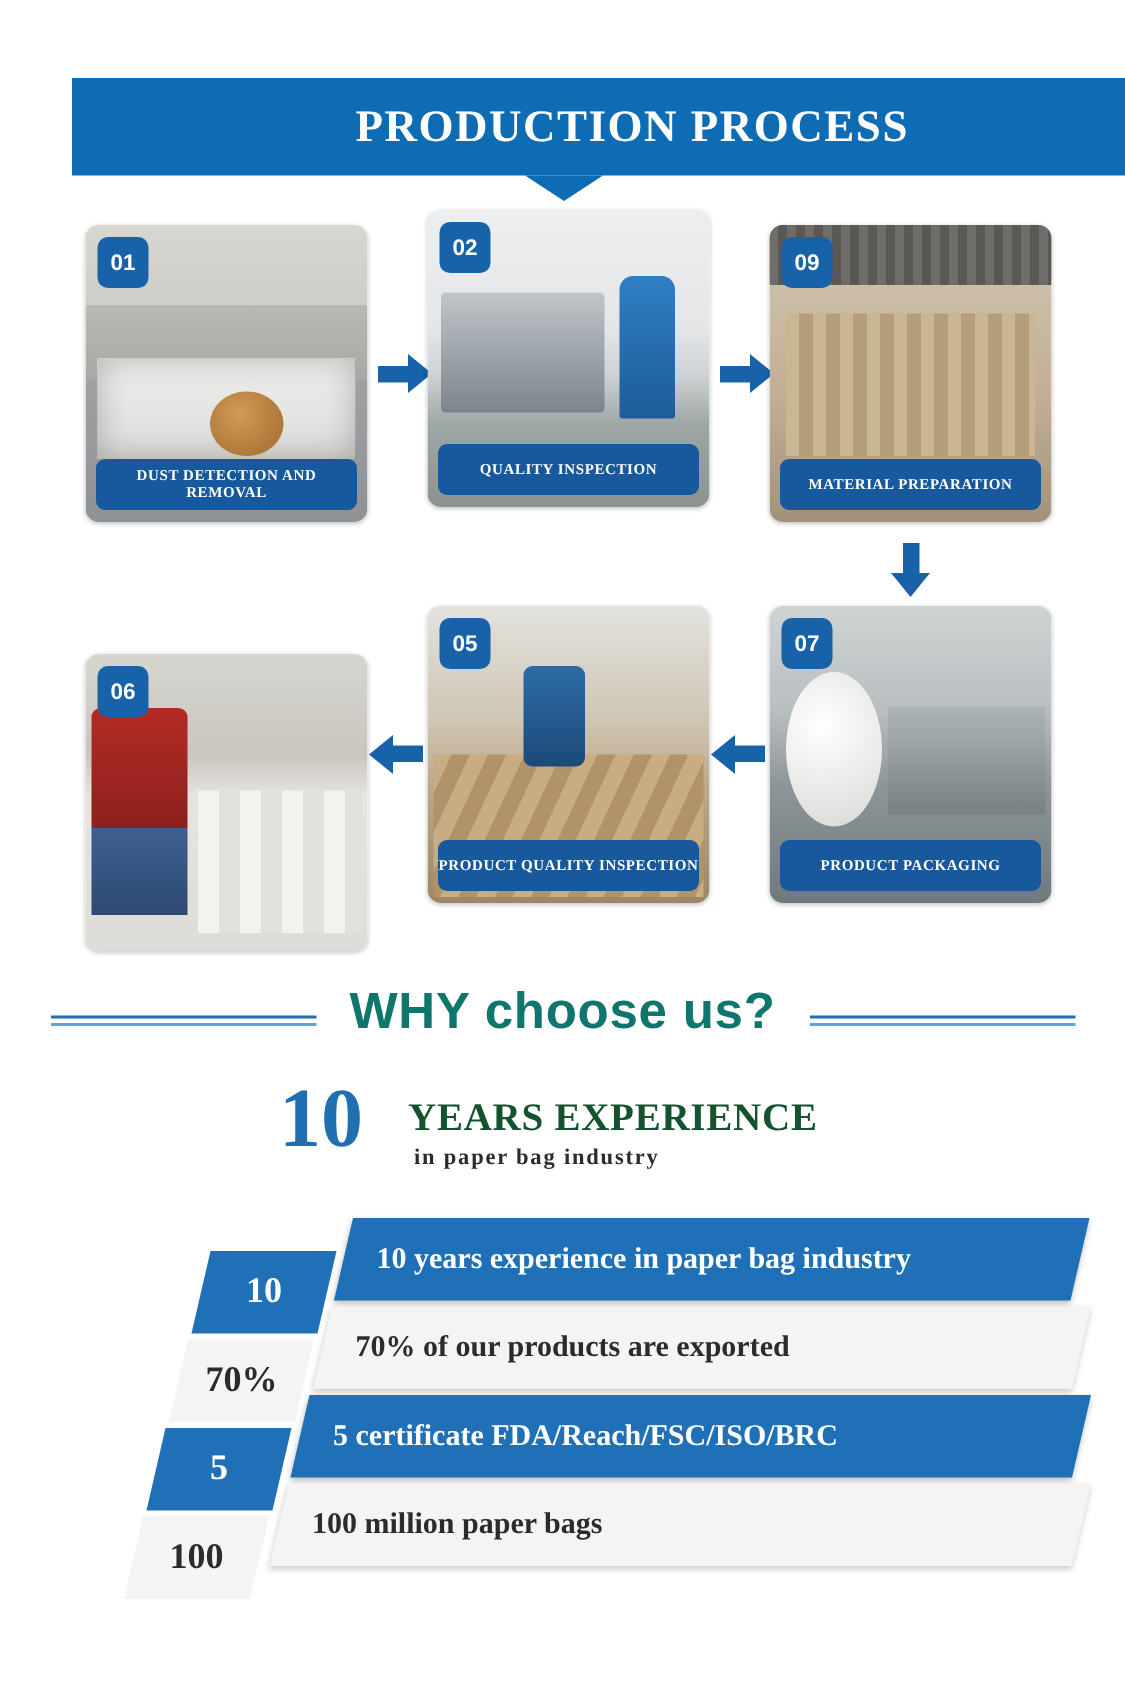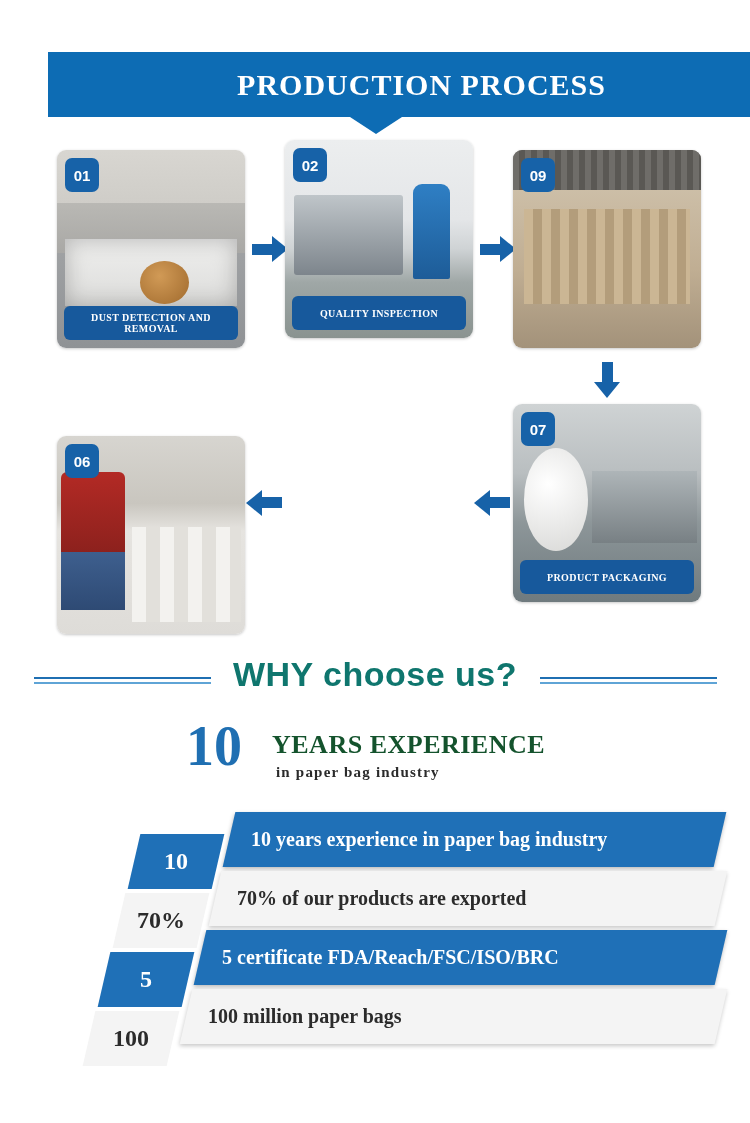--- a/index.html
+++ b/index.html
@@ -207,40 +207,48 @@
   <div class="arrow-r" style="left:480px;top:236px;">
     <div class="shaft"></div>
       <div class="head"></div>
   </div>
 
   <div class="card" style="left:513px;top:150px;">
     <div class="photo">
         <div class="ph ph03"></div>
       </div>
     <div class="badge">09</div>
+    <div class="cap">MATERIAL PREPARATION</div>
   </div>
 
   <div class="arrow-d" style="left:594px;top:362px;">
     <div class="shaft"></div>
       <div class="head"></div>
   </div>
 
   <div class="card" style="left:513px;top:404px;">
     <div class="photo">
         <div class="ph ph04"></div>
       </div>
     <div class="badge">07</div>
     <div class="cap">PRODUCT PACKAGING</div>
   </div>
 
   <div class="arrow-r" style="left:474px;top:490px;transform:rotate(180deg);">
     <div class="shaft"></div>
       <div class="head"></div>
   </div>
 
+  <div class="card" style="left:285px;top:404px;">
+    <div class="photo">
+        <div class="ph ph05"></div>
+      </div>
+    <div class="badge">05</div>
+    <div class="cap">PRODUCT QUALITY INSPECTION</div>
+  </div>
 
   <div class="arrow-r" style="left:246px;top:490px;transform:rotate(180deg);">
     <div class="shaft"></div>
       <div class="head"></div>
   </div>
 
   <div class="card" style="left:57px;top:404px;margin-top:32px;">
     <div class="photo">
         <div class="ph ph06"></div>
       </div>

